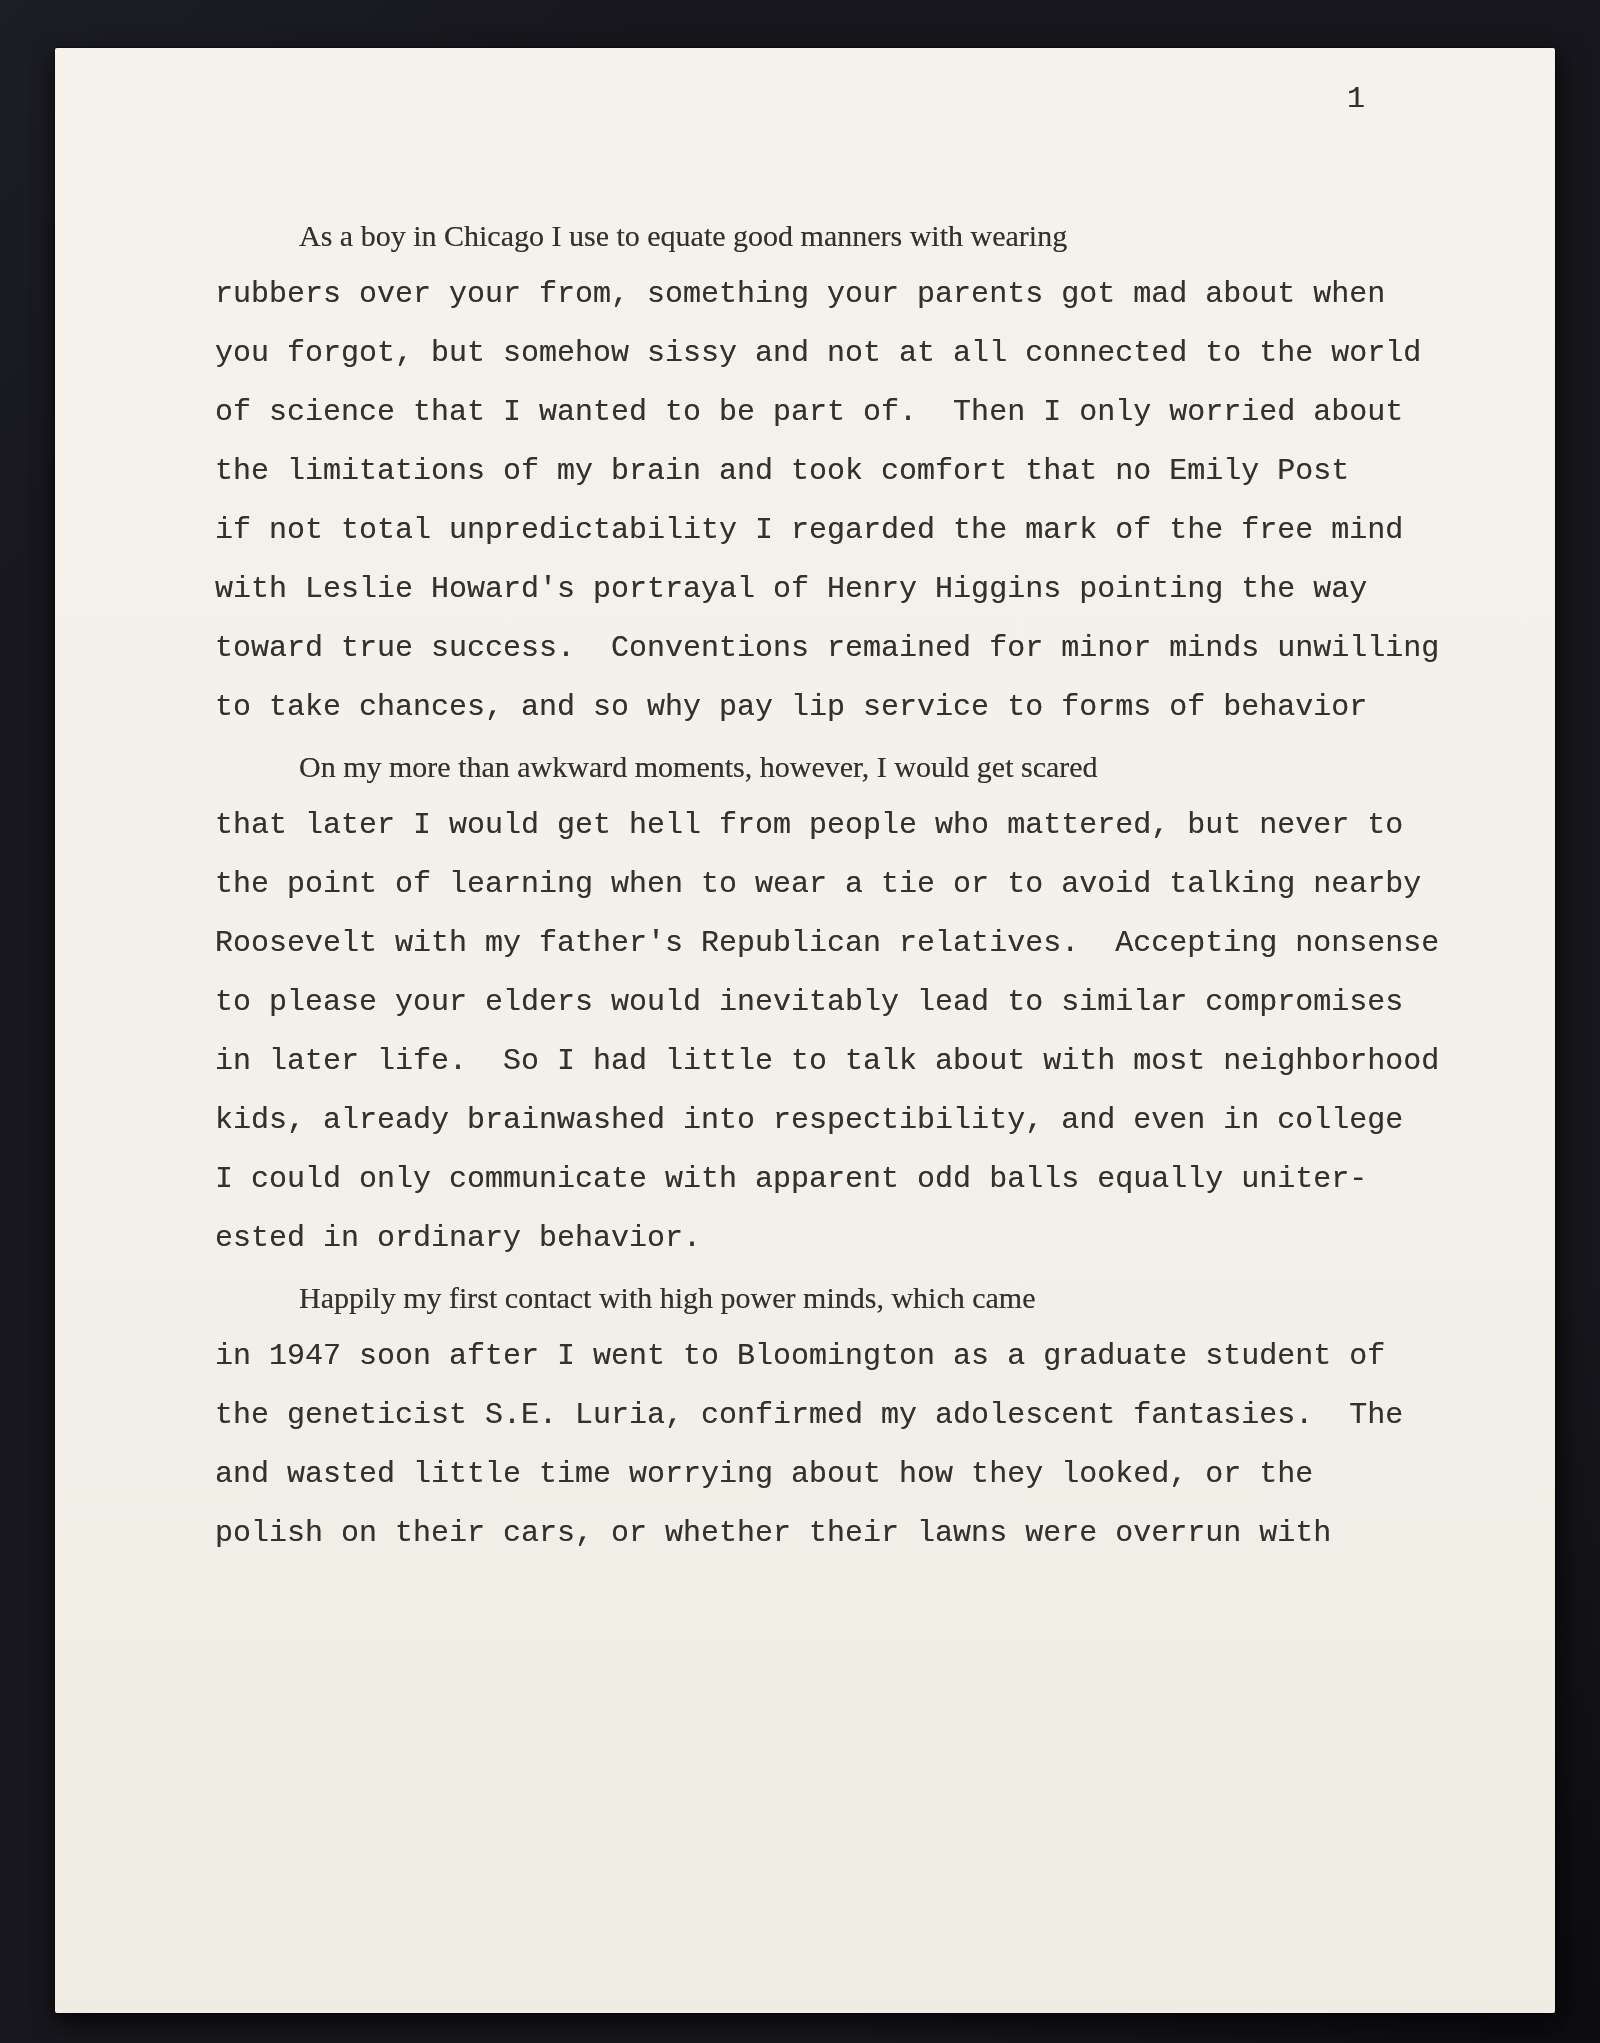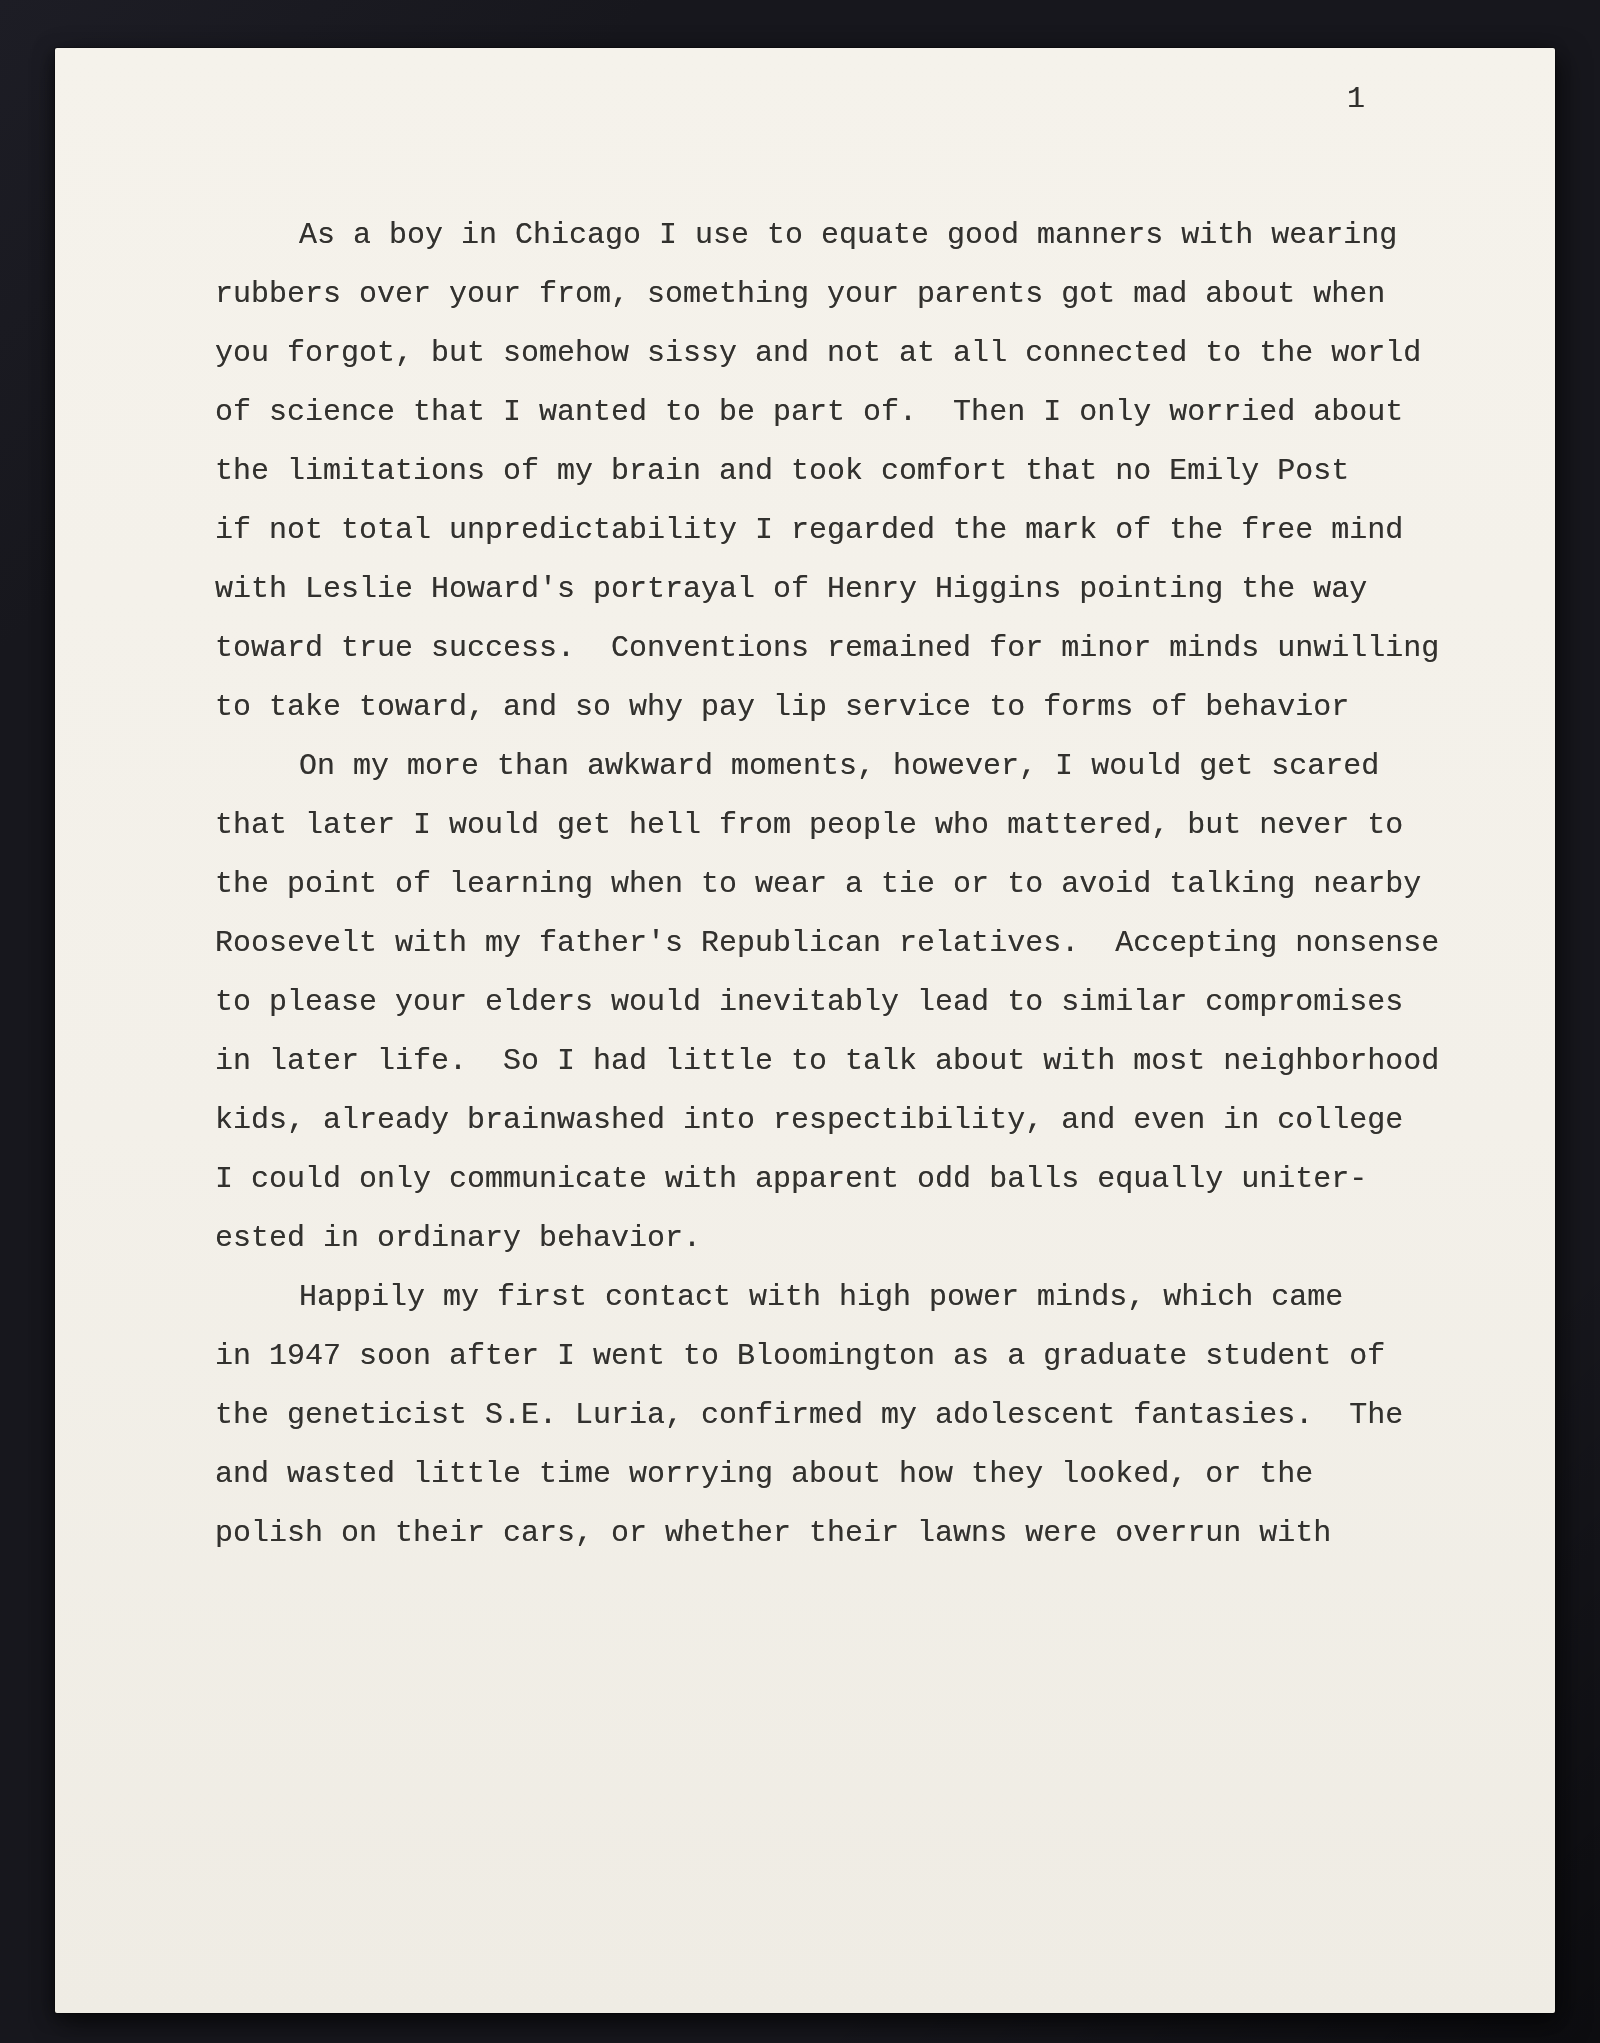--- a/index.html
+++ b/index.html
@@ -60,38 +60,39 @@
     line-height: 59px;
     color: var(--ink);
     text-shadow: 0 0 0.6px rgba(40,40,40,0.55);
   }
   .line {
     white-space: pre;
     height: 59px;
   }
   .line.indent {
     text-indent: 84px;
+    font-family: Liberation Serif, serif;
   }
 </style>
 </head>
 <body>
 
 <div class="backdrop">
   <div class="paper">
     <div class="page-number">1</div>
     <div class="text-block" id="text-block">
         <div class="line indent">As a boy in Chicago I use to equate good manners with wearing</div>
         <div class="line">rubbers over your from, something your parents got mad about when</div>
         <div class="line">you forgot, but somehow sissy and not at all connected to the world</div>
         <div class="line">of science that I wanted to be part of.  Then I only worried about</div>
         <div class="line">the limitations of my brain and took comfort that no Emily Post</div>
         <div class="line">if not total unpredictability I regarded the mark of the free mind</div>
         <div class="line">with Leslie Howard's portrayal of Henry Higgins pointing the way</div>
         <div class="line">toward true success.  Conventions remained for minor minds unwilling</div>
-        <div class="line">to take toward, and so why pay lip service to forms of behavior</div>
+        <div class="line">to take chances, and so why pay lip service to forms of behavior</div>
         <div class="line indent">On my more than awkward moments, however, I would get scared</div>
         <div class="line">that later I would get hell from people who mattered, but never to</div>
         <div class="line">the point of learning when to wear a tie or to avoid talking nearby</div>
         <div class="line">Roosevelt with my father's Republican relatives.  Accepting nonsense</div>
         <div class="line">to please your elders would inevitably lead to similar compromises</div>
         <div class="line">in later life.  So I had little to talk about with most neighborhood</div>
         <div class="line">kids, already brainwashed into respectibility, and even in college</div>
         <div class="line">I could only communicate with apparent odd balls equally uniter-</div>
         <div class="line">ested in ordinary behavior.</div>
         <div class="line indent">Happily my first contact with high power minds, which came</div>

